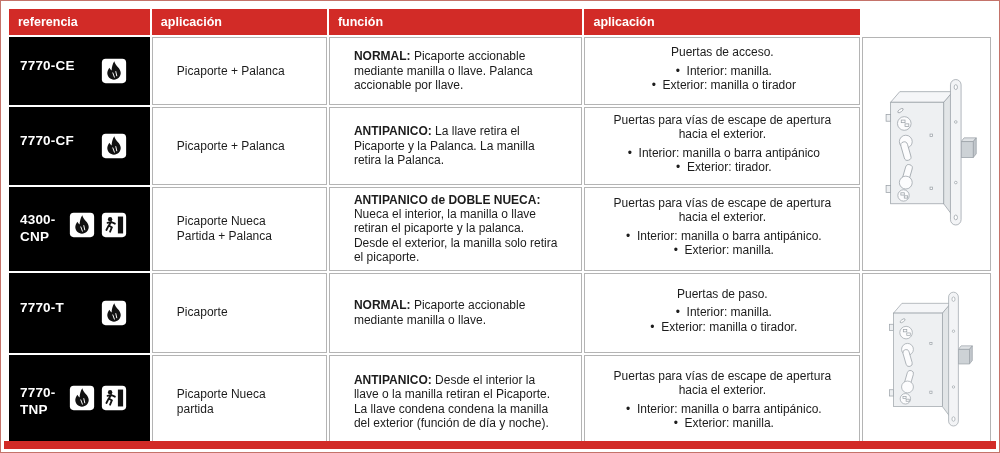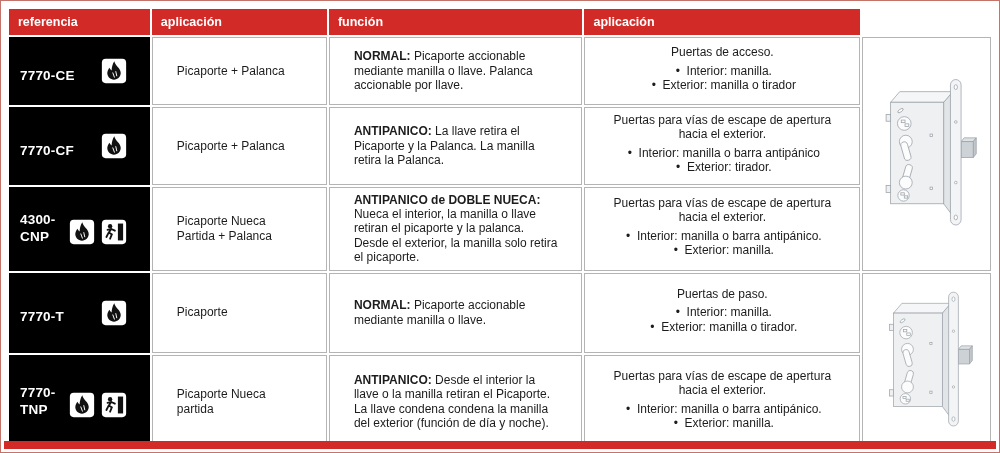--- a/index.html
+++ b/index.html
@@ -20,21 +20,21 @@
   }
   th.blank{background:transparent; padding:0;}
   td{
     border:1px solid #b4b4b4; background:#fff; vertical-align:middle;
     font-size:12px; color:#1c1c1c; line-height:1.2; padding:5px 24px;
     overflow:hidden;
   }
   td.ref{
     background:#000; border-color:#000; color:#fff; padding:0 0 0 10px;
   }
-  .refwrap{display:flex; align-items:flex-end; width:100%;}
+  .refwrap{display:flex; align-items:flex-start; width:100%;}
   .refcode{font-size:13.5px; font-weight:bold; letter-spacing:0.2px;}
   .badges{margin-left:auto; display:flex; gap:6px; padding-right:22px;}
   .badge{width:26px; height:26px; display:block;}
   td.func b{font-weight:bold;}
   td.apl{vertical-align:middle;text-align:center;}
   td.apl .intro{margin:0 0 1px 0;}
   td.apl ul{list-style:none; margin:4px; padding:0 0 0 3px;}
   td.apl li{padding-left:11px; text-indent:-11px;}
   td.apl li::before{content:"\2022\00a0\00a0";}
   td.img{background:#fff; text-align:center; vertical-align:middle; padding:4px;}

